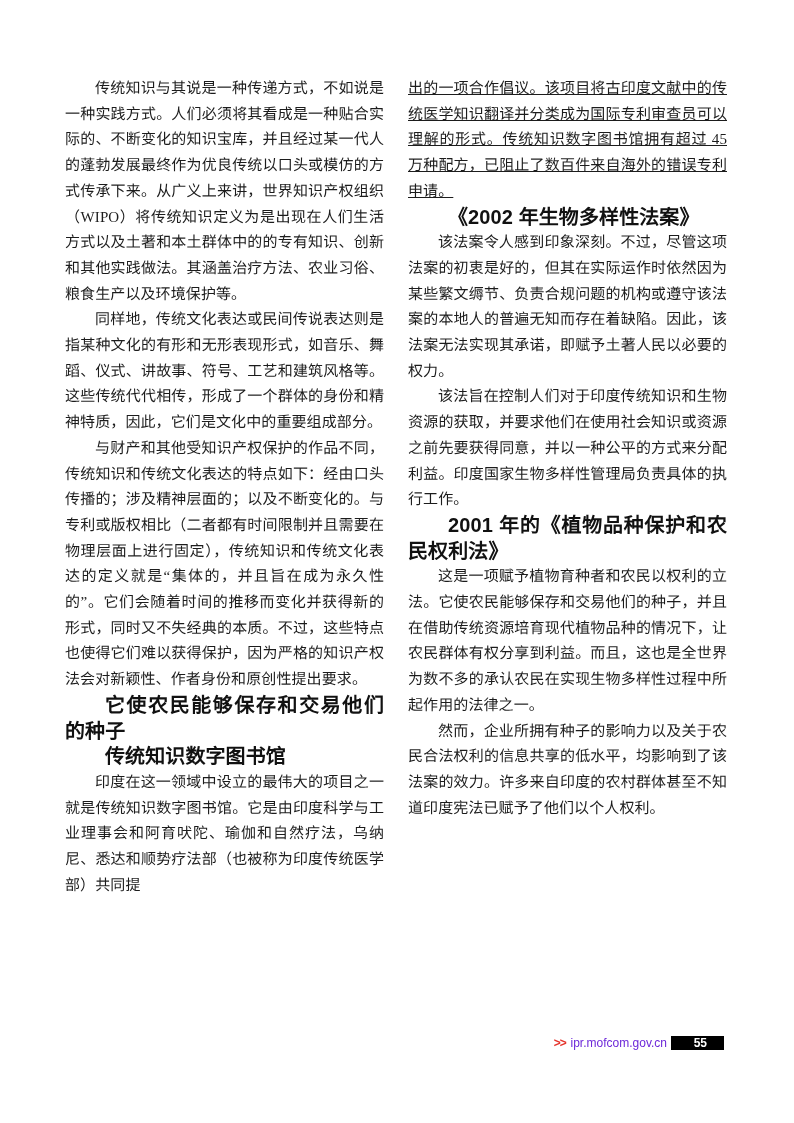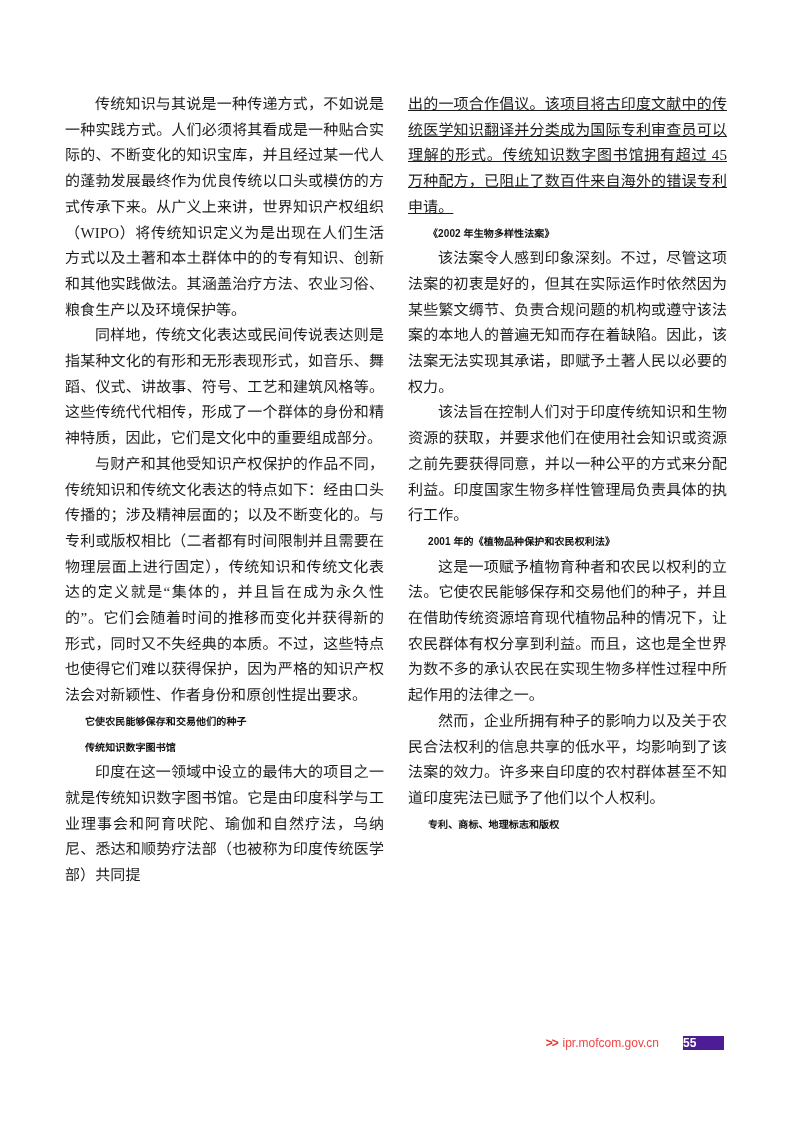--- a/index.html
+++ b/index.html
@@ -12,21 +12,21 @@
     width: 794px;
     height: 1123px;
     background: #ffffff;
     overflow: hidden;
     font-family: "Liberation Serif", serif;
     color: #1c1c1c;
   }
   .content {
     position: absolute;
     left: 65px;
-    top: 92px;
+    top: 76px;
     width: 662px;
     display: flex;
     gap: 24px;
   }
   .col {
     width: 319px;
     font-size: 15px;
     line-height: 25.7px;
     text-align: justify;
     text-justify: inter-ideograph;
@@ -36,21 +36,21 @@
     margin: 0;
     text-indent: 2em;
   }
   .col p.no-indent {
     text-indent: 0;
     text-decoration: underline;
   }
   .col h3 {
     margin: 0;
     text-indent: 2em;
-    font-size: 10px;
+    font-size: 20px;
     line-height: 25.7px;
     font-weight: 700;
     font-family: "Liberation Sans", sans-serif;
     color: #111111;
   }
   .footer {
     position: absolute;
     top: 1036px;
     right: 70px;
     display: flex;
@@ -61,33 +61,34 @@
   }
   .chevrons {
     color: #e5342b;
     font-weight: 700;
     font-style: italic;
     letter-spacing: -1px;
     margin-right: 5px;
     font-size: 12px;
   }
   .url {
-    color: #ef4444;
-    margin-right: 24px;
+    color: #6d28d9;
+    margin-right: 4px;
   }
   .pagenum {
     display: inline-block;
-    background: #4c1d95;
+    background: #000000;
     color: #ffffff;
     font-weight: 700;
     font-size: 12px;
     line-height: 14px;
     height: 14px;
     width: 36px;
-    padding-right: 5px;
+    text-align: right;
+    padding-right: 17px;
   }
 </style>
 </head>
 <body>
 
 <div class="page">
 
   <div class="content">
 
     <div class="col">
@@ -100,21 +101,20 @@
     </div>
 
     <div class="col">
       <p class="no-indent">出的一项合作倡议。该项目将古印度文献中的传统医学知识翻译并分类成为国际专利审查员可以理解的形式。传统知识数字图书馆拥有超过 45 万种配方，已阻止了数百件来自海外的错误专利申请。</p>
       <h3>《2002 年生物多样性法案》</h3>
       <p>该法案令人感到印象深刻。不过，尽管这项法案的初衷是好的，但其在实际运作时依然因为某些繁文缛节、负责合规问题的机构或遵守该法案的本地人的普遍无知而存在着缺陷。因此，该法案无法实现其承诺，即赋予土著人民以必要的权力。</p>
       <p>该法旨在控制人们对于印度传统知识和生物资源的获取，并要求他们在使用社会知识或资源之前先要获得同意，并以一种公平的方式来分配利益。印度国家生物多样性管理局负责具体的执行工作。</p>
       <h3>2001 年的《植物品种保护和农民权利法》</h3>
       <p>这是一项赋予植物育种者和农民以权利的立法。它使农民能够保存和交易他们的种子，并且在借助传统资源培育现代植物品种的情况下，让农民群体有权分享到利益。而且，这也是全世界为数不多的承认农民在实现生物多样性过程中所起作用的法律之一。</p>
       <p>然而，企业所拥有种子的影响力以及关于农民合法权利的信息共享的低水平，均影响到了该法案的效力。许多来自印度的农村群体甚至不知道印度宪法已赋予了他们以个人权利。</p>
-      <h3>专利、商标、地理标志和版权</h3>
     </div>
 
   </div>
 
   <div class="footer">
     <span class="chevrons">&gt;&gt;</span>
     <span class="url">ipr.mofcom.gov.cn</span>
     <span class="pagenum">55</span>
   </div>
 

